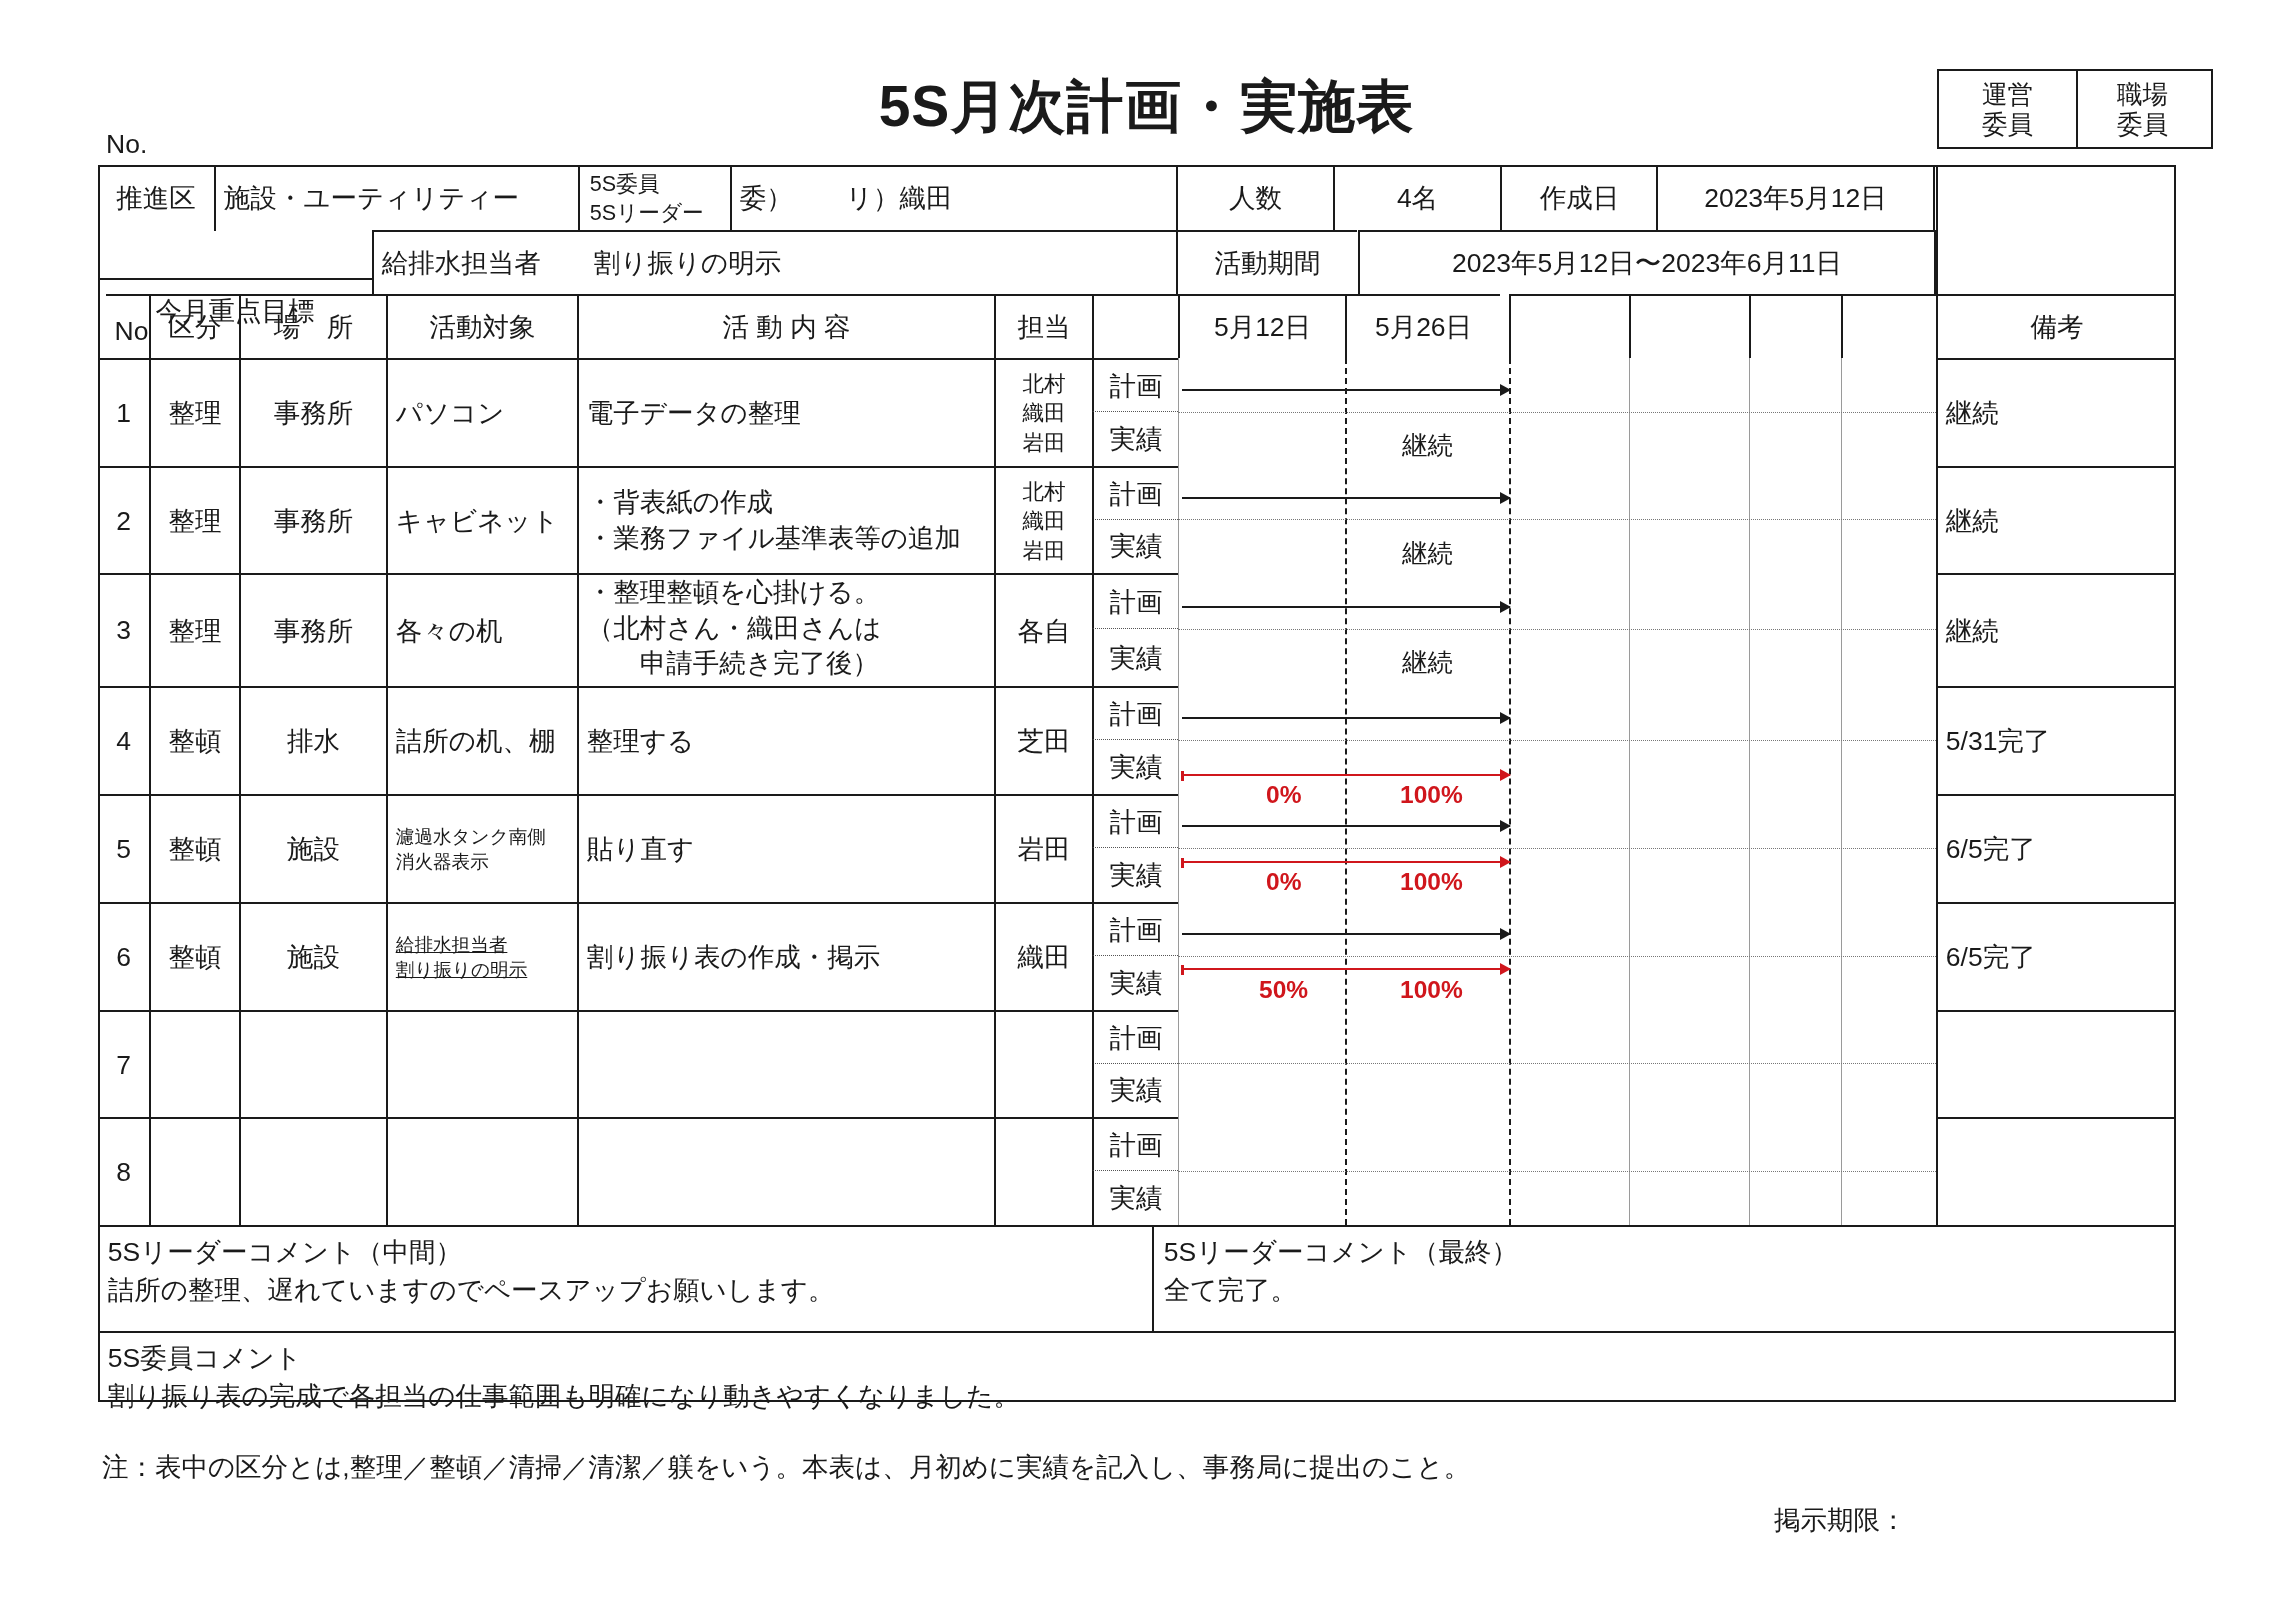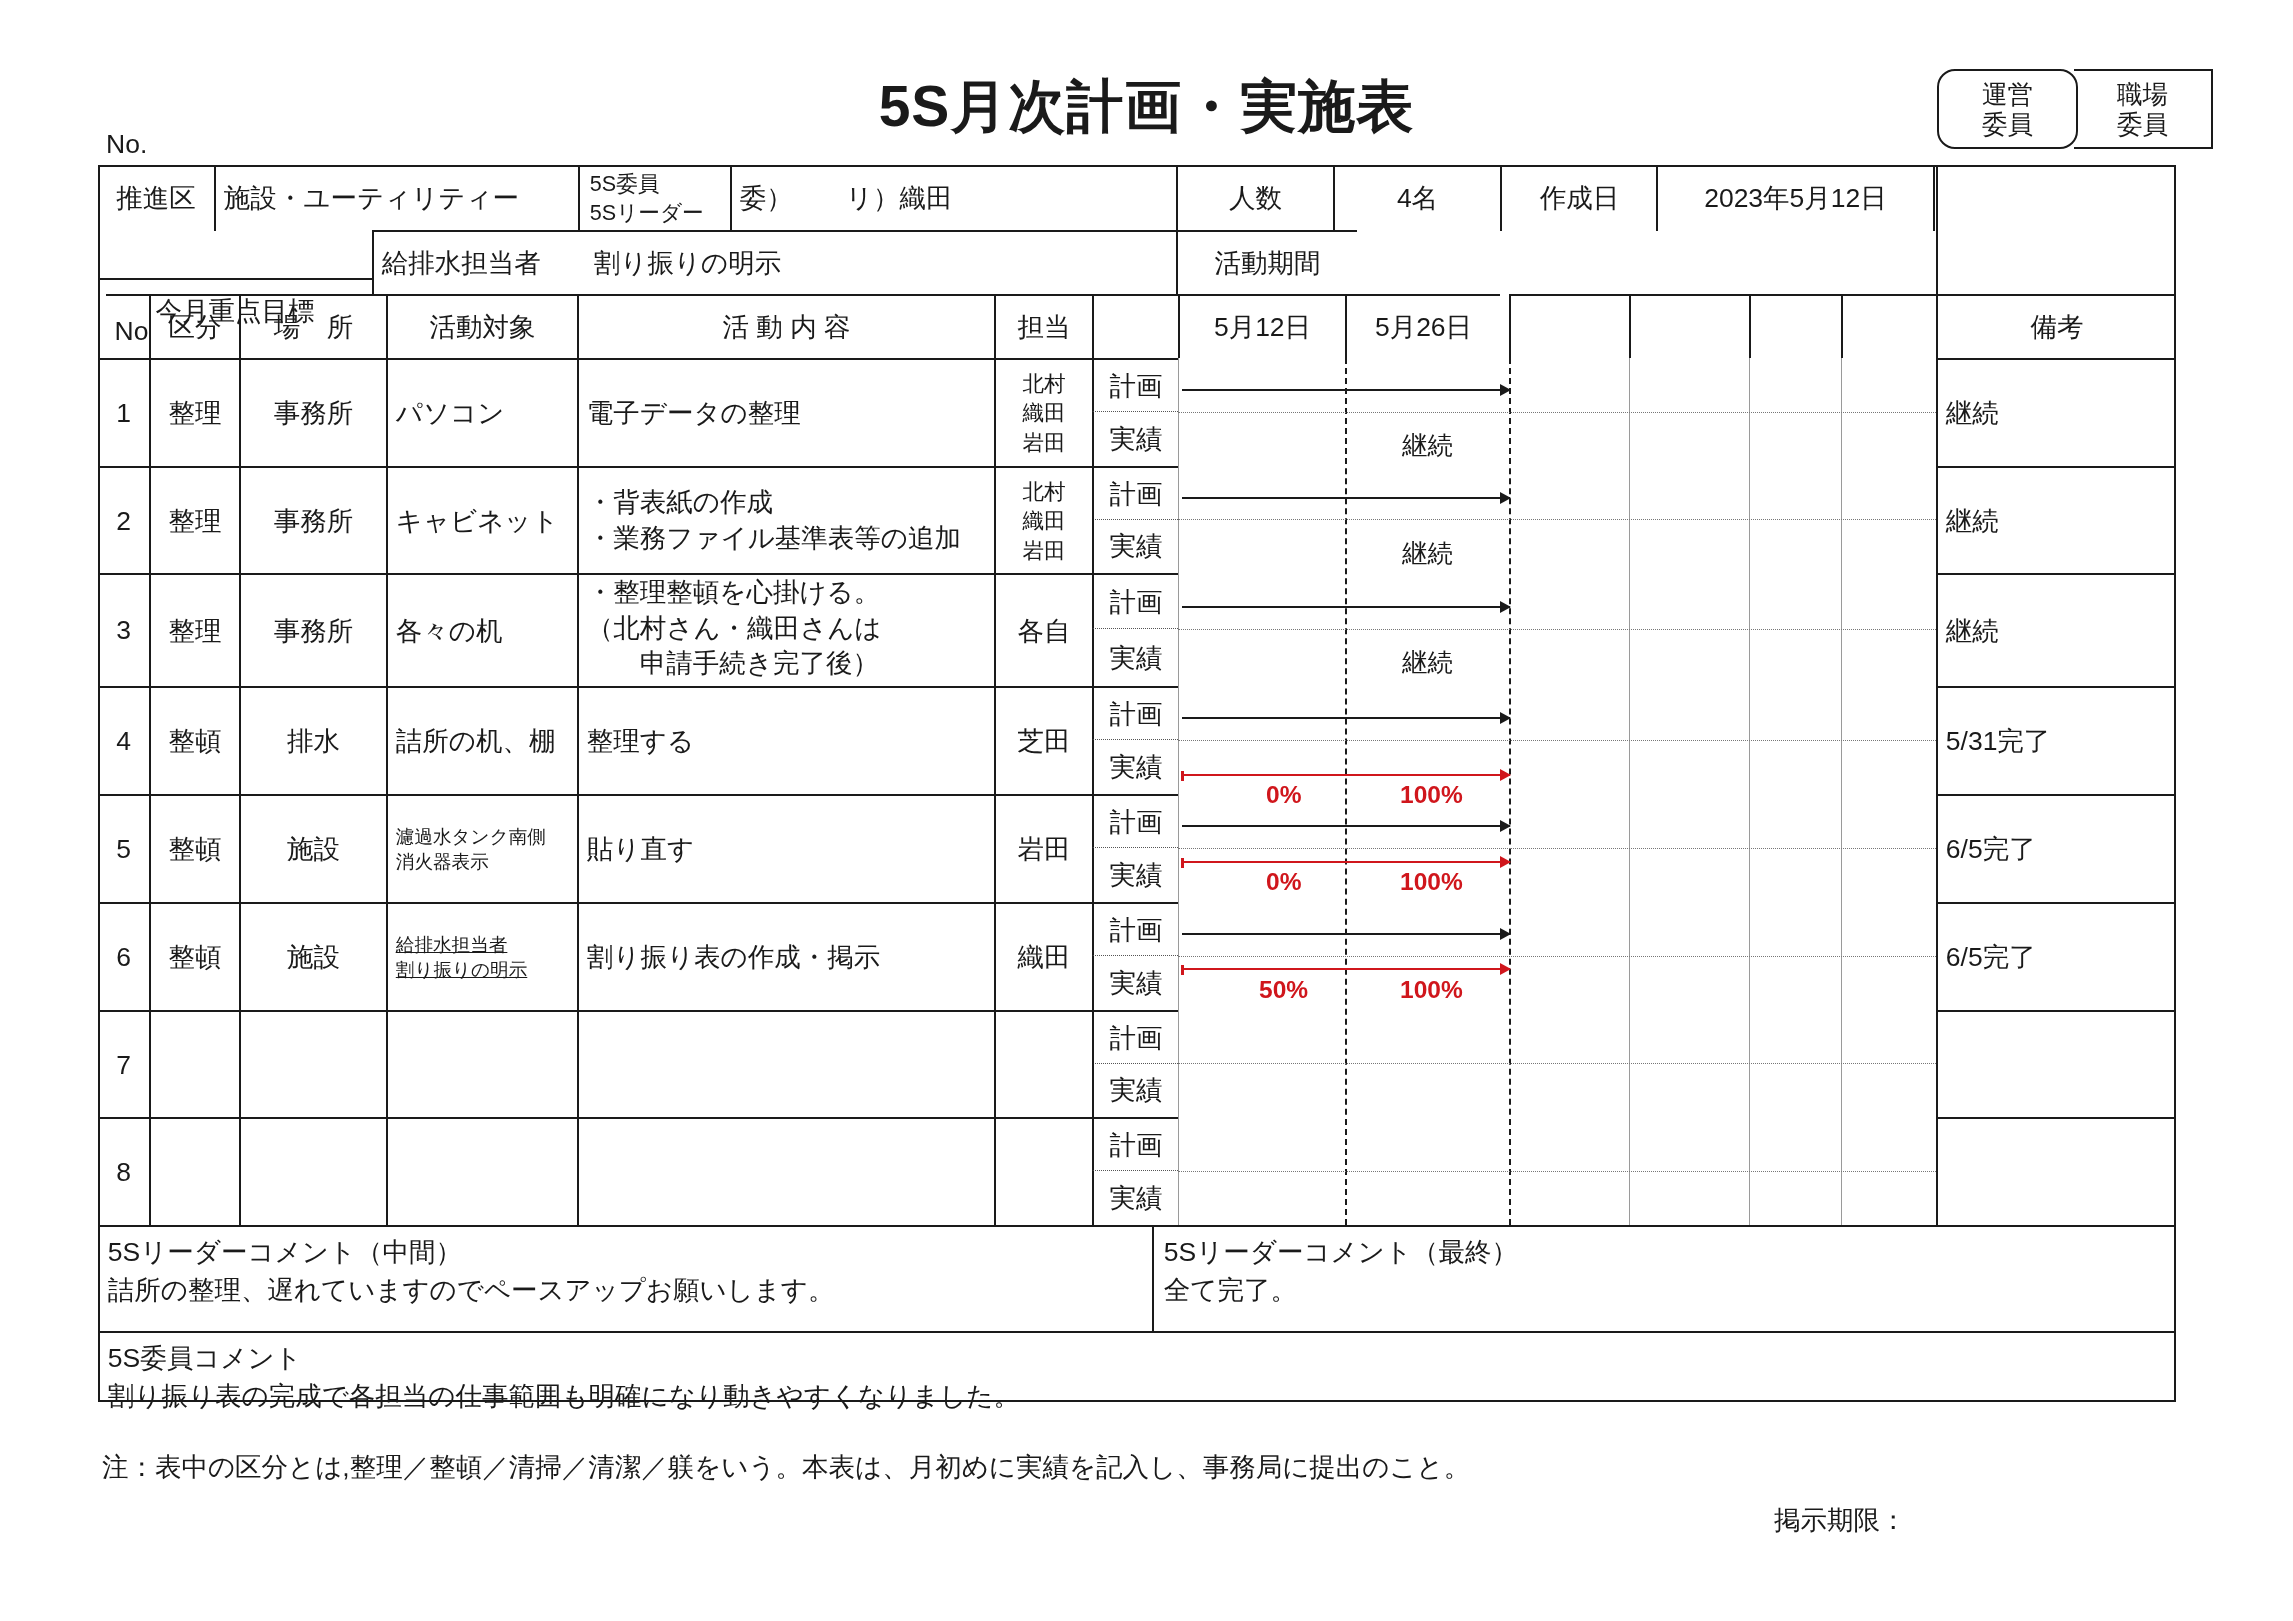--- a/index.html
+++ b/index.html
@@ -39,21 +39,21 @@
   .approver {
     position: absolute;
     top: 69px;
     width: 137px; height: 76px;
     border: 2px solid #1a1a1a;
     display: flex; flex-direction: column;
     align-items: center; justify-content: center;
     font-size: 25.5px;
     line-height: 1.18;
   }
-  .approver.a1 { left: 1937px; border-radius: 18px; }
+  .approver.a1 { left: 1937px; }
   .approver.a2 { left: 2074px; border-left: none; }
 
   
   .frame {
     position: absolute;
     left: 98px; top: 165px;
     width: 2078px; height: 1237px;
     border: 2.9px solid #1a1a1a;
     box-sizing: border-box;
   }
@@ -179,20 +179,21 @@
   <div class="cell vcenter-left b-l" style="left:730px; top:165px; width:446px; height:66px;">委）　　リ）織田</div>
 
   <div class="cell center b-l" style="left:1176px; top:165px; width:157px; height:66px;">人数</div>
   <div class="cell center b-l" style="left:1333px; top:165px; width:167px; height:66px;">4名</div>
   <div class="cell center b-l" style="left:1500px; top:165px; width:157px; height:66px;">作成日</div>
   <div class="cell center b-l b-r" style="left:1656px; top:165px; width:279px; height:66px;">2023年5月12日</div>
 
   <div class="cell center b-t" style="left:98px; top:230px; width:274px; height:64px;margin-top:48px;">今月重点目標</div>
   <div class="cell vcenter-left b-t b-l" style="left:372px; top:230px; width:804px; height:64px;">給排水担当者　　割り振りの明示</div>
   <div class="cell center b-t b-l" style="left:1176px; top:230px; width:181px; height:64px;">活動期間</div>
+  <div class="cell center b-t b-l b-r" style="left:1358px; top:230px; width:578px; height:64px;">2023年5月12日〜2023年6月11日</div>
 
   <div class="cell" style="left:1936px; top:165px; width:240px; height:129px; border-left:2px solid #1a1a1a;"></div>
 
   <div class="cell center b-t" style="left:106px; top:294px; width:51px; height:72px;">No</div>
   <div class="cell center b-t b-l" style="left:149px; top:294px; width:90px; height:64px;">区分</div>
   <div class="cell center b-t b-l" style="left:239px; top:294px; width:147px; height:64px;">場　所</div>
   <div class="cell center b-t b-l" style="left:386px; top:294px; width:191px; height:64px;">活動対象</div>
   <div class="cell center b-t b-l" style="left:577px; top:294px; width:417px; height:64px;">活 動 内 容</div>
   <div class="cell center b-t b-l" style="left:994px; top:294px; width:98px; height:64px;">担当</div>
   <div class="cell center b-t b-l" style="left:1092px; top:294px; width:86px; height:64px;"></div>

